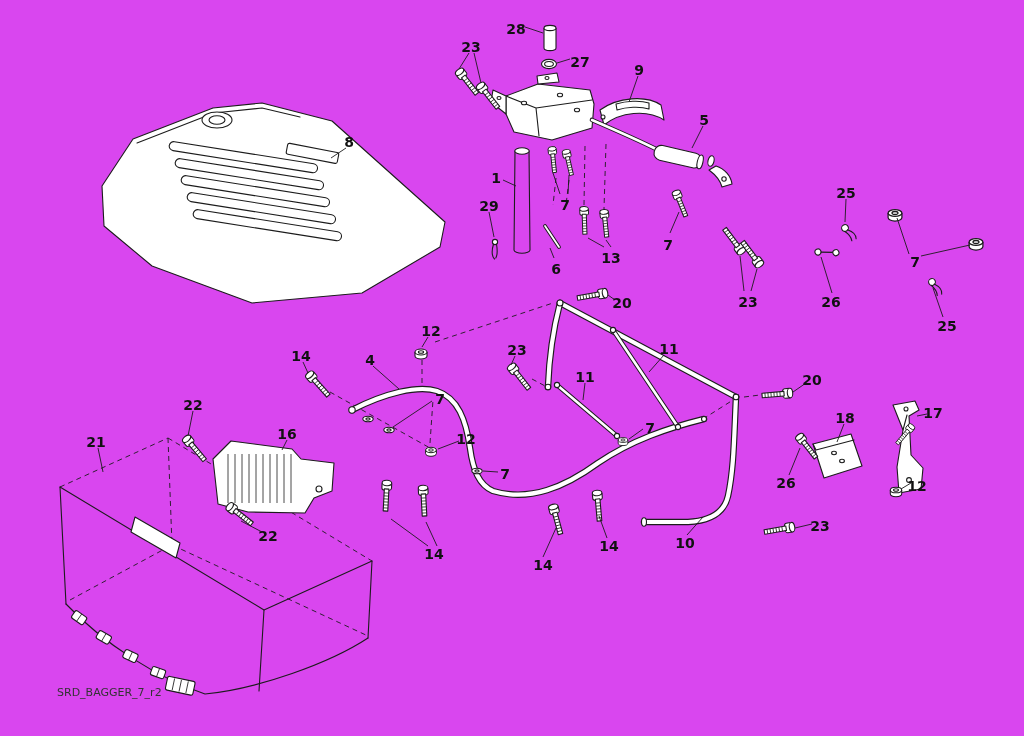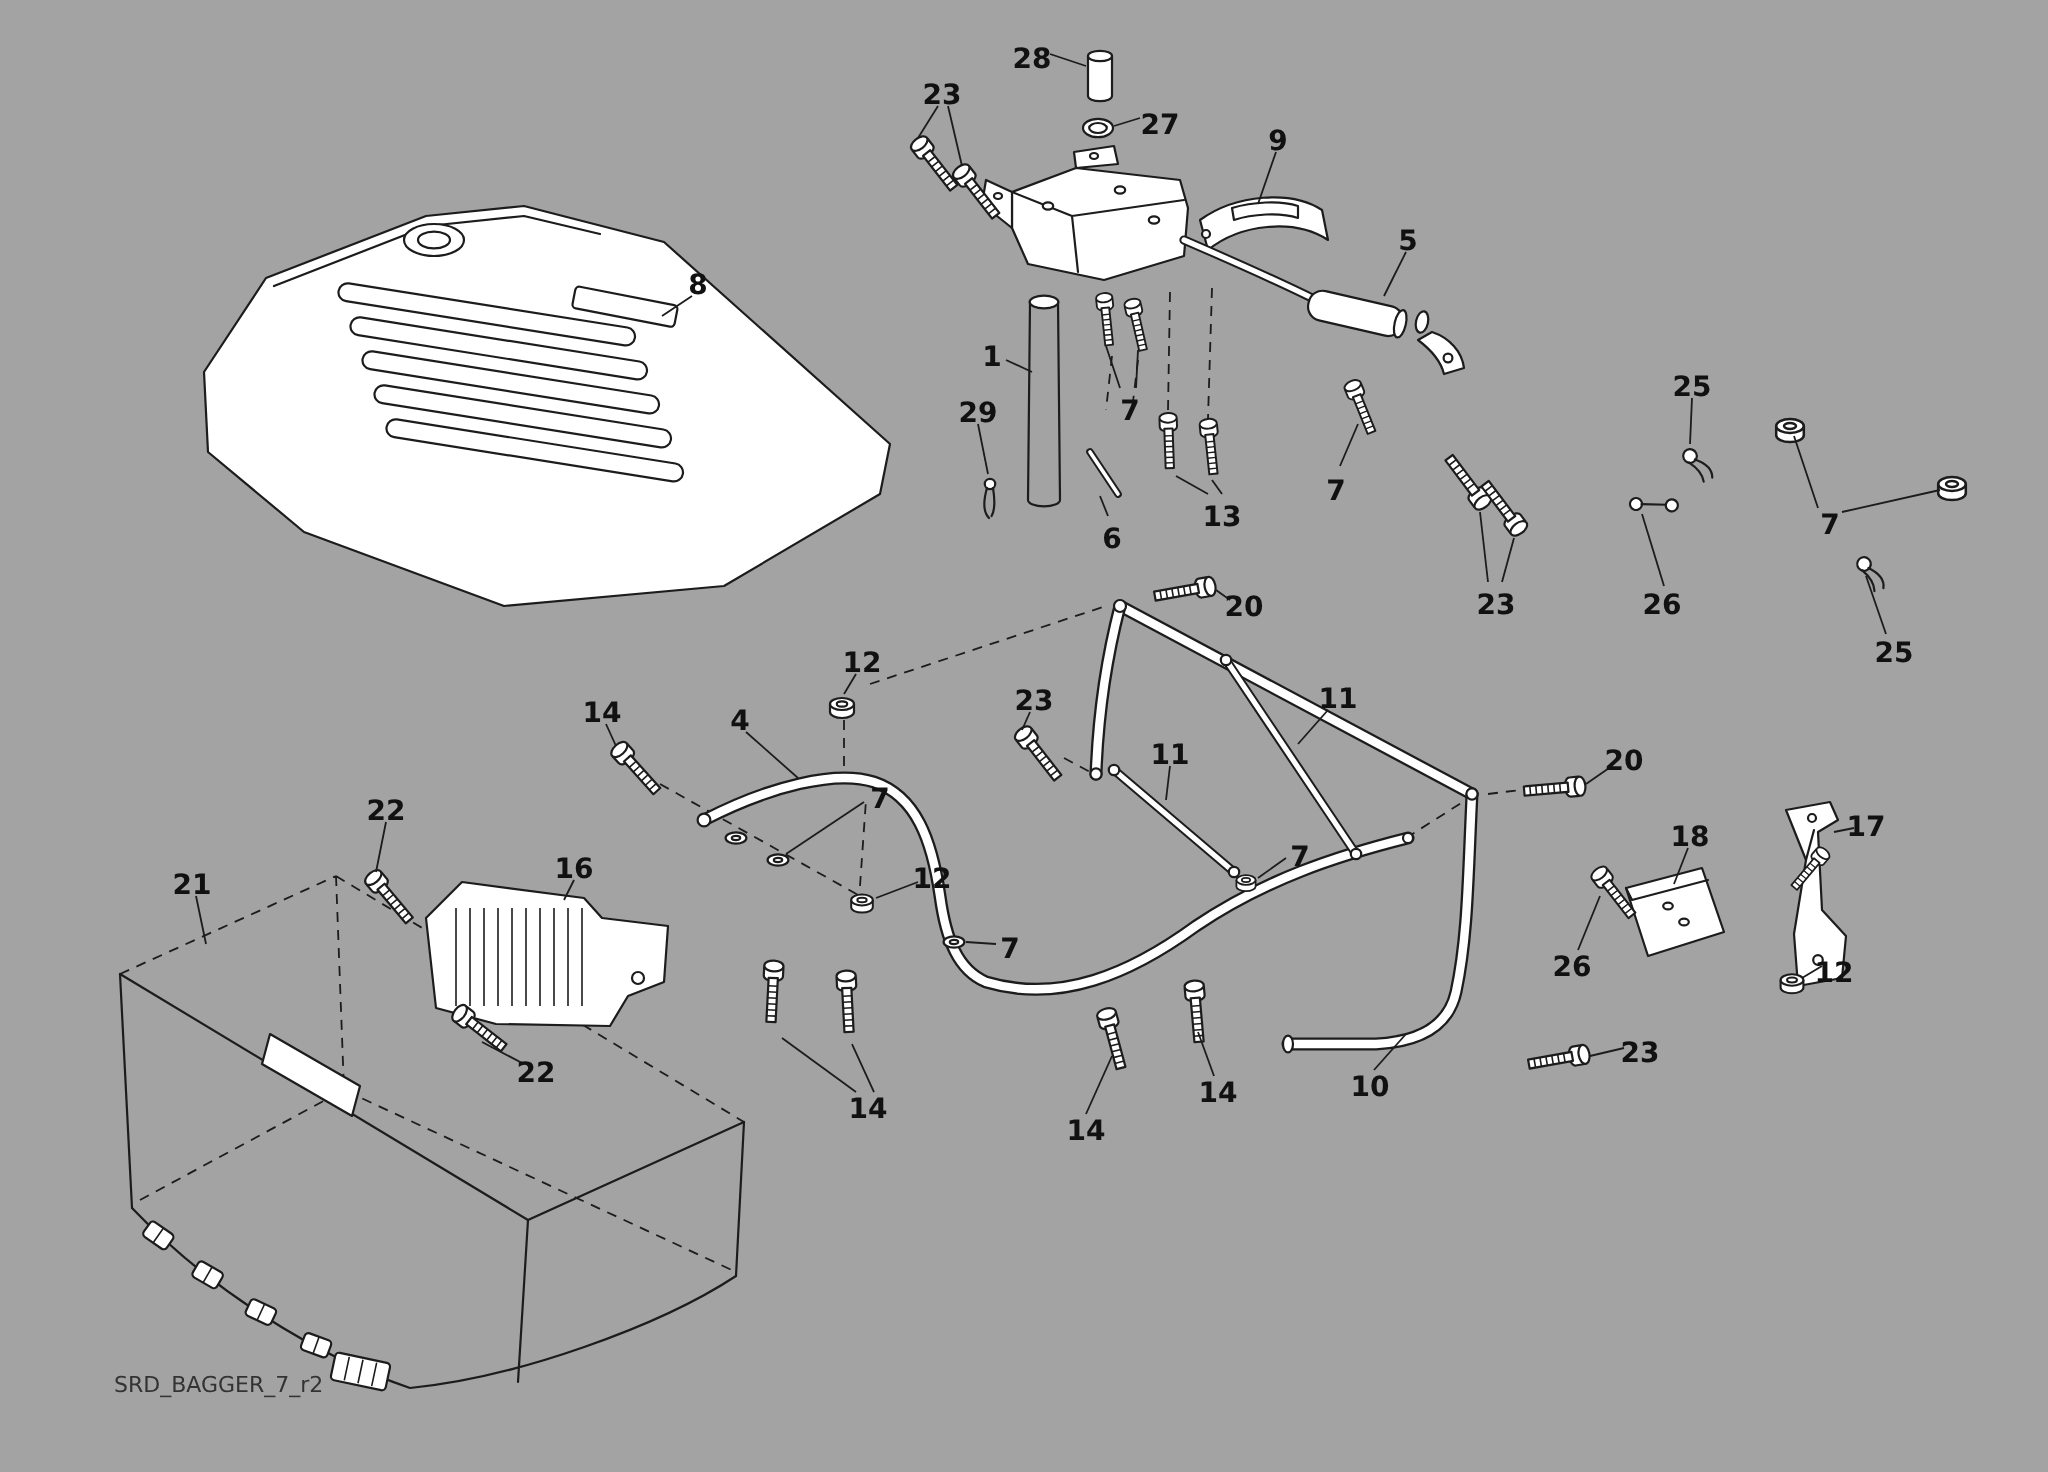--- a/index.html
+++ b/index.html
@@ -1,16 +1,16 @@
 <!DOCTYPE html>
 <html><head>
 <meta charset="utf-8">
 <style>
   html,body{margin:0;padding:0;background:#ffffff;width:1024px;height:736px;overflow:hidden}
-  #stage{width:1024px;height:736px;position:relative;background:#a3a3a3}
+  #stage{width:1024px;height:736px;position:relative;background:#d946ef}
   svg{display:block}
   .ln{fill:none;stroke:#1c1c1c;stroke-width:1.1;stroke-linejoin:round;stroke-linecap:round}
   .fw{fill:#ffffff;stroke:#1c1c1c;stroke-width:1.1;stroke-linejoin:round}
   .dash{fill:none;stroke:#1c1c1c;stroke-width:0.9;stroke-dasharray:5 4}
   .leader{stroke:#1c1c1c;stroke-width:0.9}
   .tube-o{fill:none;stroke:#1c1c1c;stroke-width:6.5;stroke-linecap:round}
   .tube-i{fill:none;stroke:#ffffff;stroke-width:4.2;stroke-linecap:round}
   .rod-o{fill:none;stroke:#1c1c1c;stroke-width:4.6;stroke-linecap:round}
   .rod-i{fill:none;stroke:#ffffff;stroke-width:2.6;stroke-linecap:round}
   .thin{fill:none;stroke:#1c1c1c;stroke-width:0.8}

